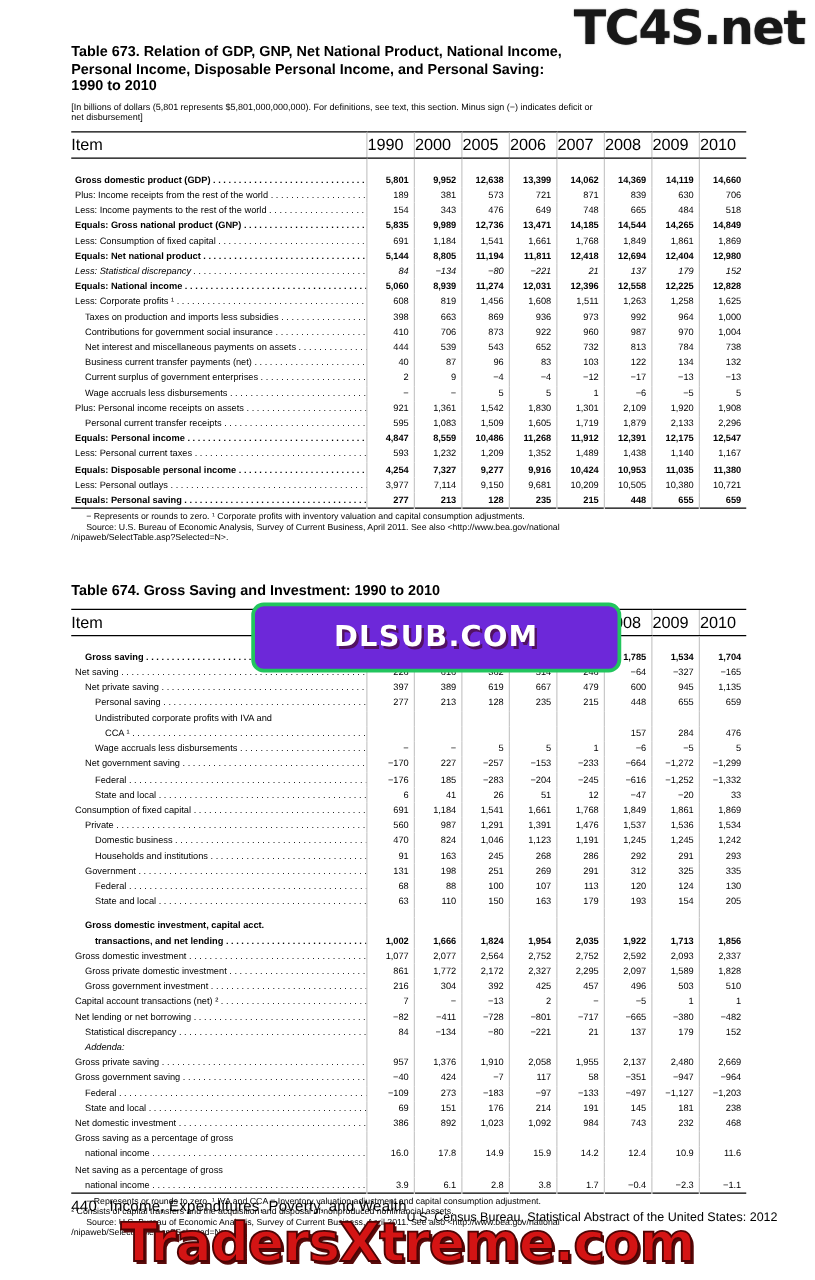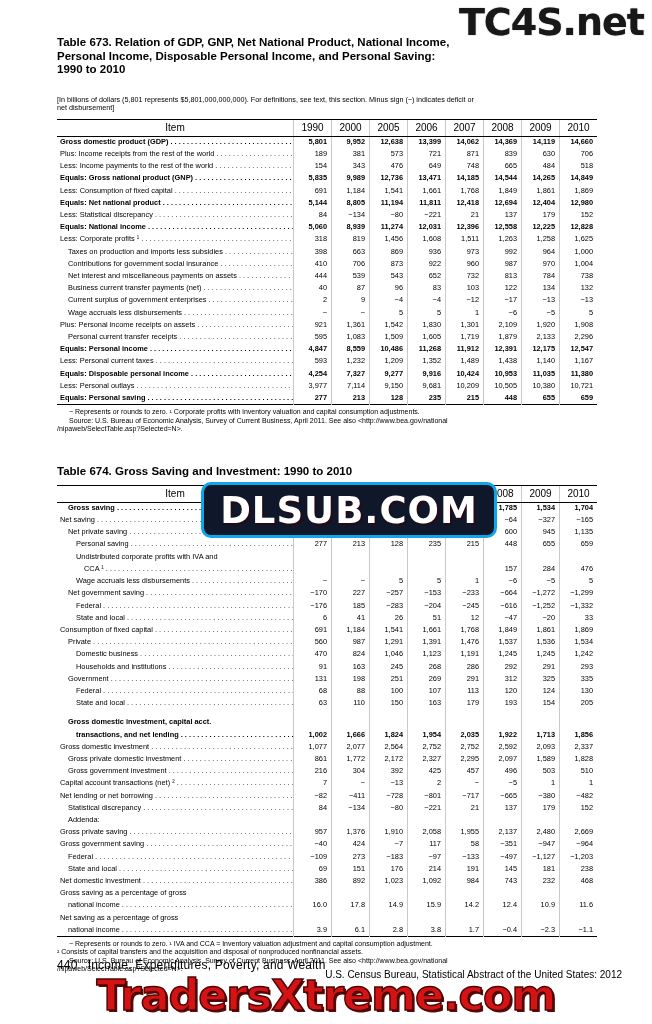--- a/index.html
+++ b/index.html
@@ -2,50 +2,50 @@
 <html><head>
 <meta charset="utf-8">
 <style>
   html,body{margin:0;padding:0}
   body{width:652px;height:1024px;position:relative;background:#ffffff;color:#000;
        font-family:"Liberation Sans",sans-serif;overflow:hidden}
   .content{position:absolute;left:57px;top:36px;width:540px}
   .tblock{position:relative}
   .tblock + .tblock{margin-top:32px}
   .t-title{font-weight:bold;font-size:11.5px;line-height:13.5px}
-  .t-note{font-size:7.2px;line-height:8.6px;margin-top:19px}
+  .t-note{font-size:7.2px;line-height:8.6px;margin-top:5px}
   table{width:100%;border-collapse:collapse;table-layout:fixed;margin-top:6px;
         border-bottom:1.4px solid #000}
   thead th{border-top:1.4px solid #000;border-bottom:1px solid #000;font-weight:normal;
-        font-size:10px;padding:2.5px 0;text-align:center;overflow:hidden;white-space:nowrap}
+        font-size:13px;padding:2.5px 0;text-align:left;overflow:hidden;white-space:nowrap}
   th.num,td.num{width:37px;border-left:1px solid #c9c9c9}
   td{font-size:7.4px;line-height:10.2px;vertical-align:bottom}
   td.num{text-align:right;padding-right:4px;overflow:hidden;white-space:nowrap}
   td.item{white-space:nowrap;overflow:hidden;padding-left:3px}
   td.item.ind1{padding-left:11px}
   td.item.ind2{padding-left:19px}
   td.item.ind3{padding-left:27px}
   .dots::after{content:" . . . . . . . . . . . . . . . . . . . . . . . . . . . . . . . . . . . . . . . . . . . . . . . . . . . . . . . . . . . . . . . . . . . . . . . ."}
-  tbody tr:first-child td{padding-top:0}
+  tbody tr:first-child td{padding-top:12px}
   tr.bold td{font-weight:bold}
-  tr.italic td{}
+  tr.italic td{font-style:italic}
   tr.spacer td{height:5px;line-height:4px;font-size:4px}
   .footnotes{font-size:7px;line-height:8.4px;margin-top:3px}
   .footnotes div{padding-left:12px}
   .footnotes div.noind{padding-left:0}
   .footer-left{position:absolute;left:57px;top:958px;font-size:12px;letter-spacing:.2px}
   .footer-left .pagenum{margin-right:10px}
   .source-line{position:absolute;right:30px;top:969px;font-size:10px}
   
   .wm-top{position:absolute;top:0px;right:8px;font-size:38px;font-weight:bold;
         letter-spacing:-1px;color:#181818;font-family:"DejaVu Sans",sans-serif;
         text-shadow:0 0 1px #555;z-index:5}
-  .wm-mid{position:absolute;left:201px;top:482px;width:290px;height:50px;background:#0f172a;
-        border:3px solid #0ea5e9;border-radius:10px;color:#fff;display:flex;align-items:center;
-        justify-content:center;font-size:37px;font-weight:bold;letter-spacing:1px;
+  .wm-mid{position:absolute;left:201px;top:482px;width:290px;height:50px;background:#6d28d9;
+        border:3px solid #22c55e;border-radius:10px;color:#fff;display:flex;align-items:center;
+        justify-content:center;font-size:23px;font-weight:bold;letter-spacing:1px;
         font-family:"DejaVu Sans",sans-serif;text-shadow:2px 2px 0 rgba(60,0,0,.55);z-index:5}
   .wm-bottom{position:absolute;left:0;width:652px;top:970px;text-align:center;font-size:43px;
         font-weight:bold;color:#d41414;-webkit-text-stroke:1.5px #4c0404;
         text-shadow:2px 2px 0 #5a0a0a;letter-spacing:-1px;
         font-family:"DejaVu Sans",sans-serif;z-index:6}
 </style>
 </head>
 <body>
 
 <div class="page">
@@ -160,21 +160,21 @@
               <td class="num">8,939</td>
               <td class="num">11,274</td>
               <td class="num">12,031</td>
               <td class="num">12,396</td>
               <td class="num">12,558</td>
               <td class="num">12,225</td>
               <td class="num">12,828</td>
             </tr>
             <tr>
               <td class="item ind0"><span class="lbl dots">Less: Corporate profits ¹</span></td>
-              <td class="num">318</td>
+              <td class="num">608</td>
               <td class="num">819</td>
               <td class="num">1,456</td>
               <td class="num">1,608</td>
               <td class="num">1,511</td>
               <td class="num">1,263</td>
               <td class="num">1,258</td>
               <td class="num">1,625</td>
             </tr>
             <tr>
               <td class="item ind1"><span class="lbl dots">Taxes on production and imports less subsidies</span></td>

